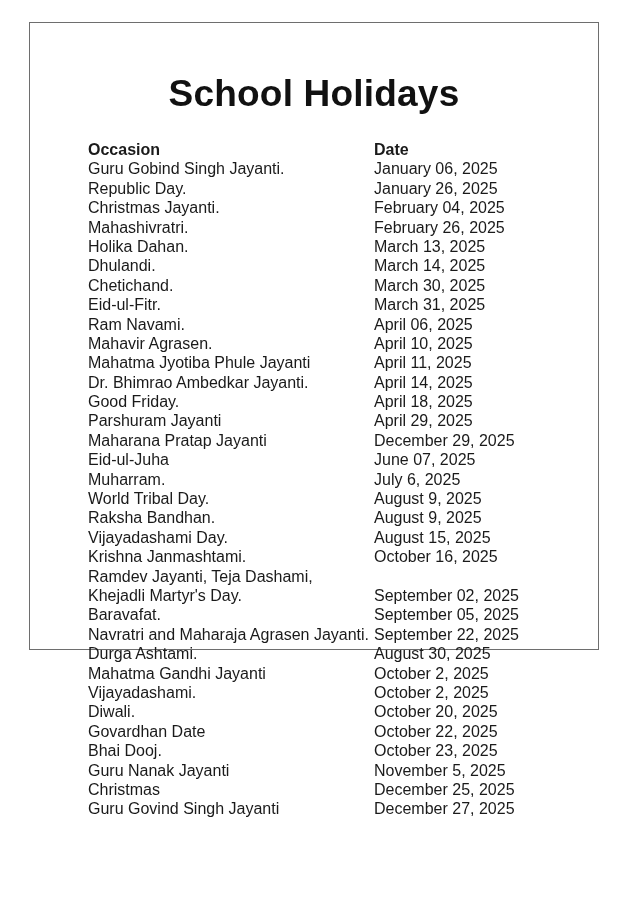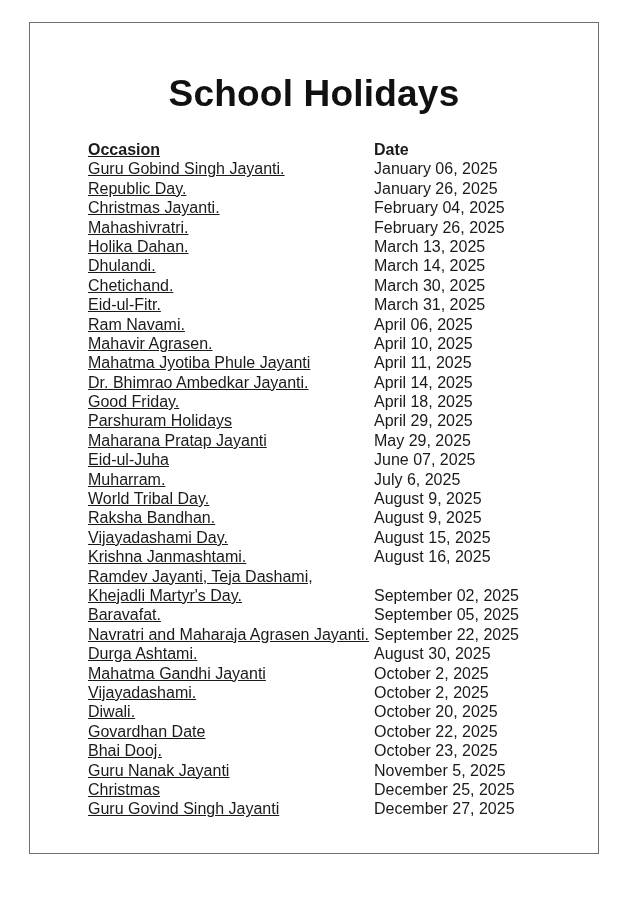--- a/index.html
+++ b/index.html
@@ -1,21 +1,21 @@
 <!DOCTYPE html>
 <html><head>
 <meta charset="utf-8">
 <style>
   html, body { margin:0; padding:0; background:#ffffff; }
   body { width:631px; height:900px; position:relative; font-family:"Liberation Sans", sans-serif; color:#1a1a1a; }
-  .page { position:absolute; left:29px; top:22px; width:570px; height:832px; border:1px solid #6e6e6e; box-sizing:border-box; background:#fff; }
+  .page { position:absolute; left:29px; top:22px; width:570px; height:628px; border:1px solid #6e6e6e; box-sizing:border-box; background:#fff; }
   .title { position:absolute; left:0; right:0; top:50px; text-align:center; font-weight:bold; font-size:37px; color:#111; letter-spacing:0.2px; }
   .table { position:absolute; left:58px; top:117px; }
   .row { height:19.4px; line-height:19.4px; font-size:16px; position:relative; white-space:nowrap; }
-  .row .occ { position:absolute; left:0;text-decoration:underline; }
+  .row .occ { position:absolute; left:0; }
   .row .date { position:absolute; left:286px; }
   .row.head { font-weight:bold; }
 </style>
 </head>
 <body>
 
 <div class="page">
   <div class="title">School Holidays</div>
   <div class="table">
     <div class="row head">
@@ -69,26 +69,26 @@
         </div>
         <div class="row">
           <span class="occ">Dr. Bhimrao Ambedkar Jayanti.</span>
           <span class="date">April 14, 2025</span>
         </div>
         <div class="row">
           <span class="occ">Good Friday.</span>
           <span class="date">April 18, 2025</span>
         </div>
         <div class="row">
-          <span class="occ">Parshuram Holidays</span>
+          <span class="occ">Parshuram Jayanti</span>
           <span class="date">April 29, 2025</span>
         </div>
         <div class="row">
           <span class="occ">Maharana Pratap Jayanti</span>
-          <span class="date">May 29, 2025</span>
+          <span class="date">December 29, 2025</span>
         </div>
         <div class="row">
           <span class="occ">Eid-ul-Juha</span>
           <span class="date">June 07, 2025</span>
         </div>
         <div class="row">
           <span class="occ">Muharram.</span>
           <span class="date">July 6, 2025</span>
         </div>
         <div class="row">
@@ -98,21 +98,21 @@
         <div class="row">
           <span class="occ">Raksha Bandhan.</span>
           <span class="date">August 9, 2025</span>
         </div>
         <div class="row">
           <span class="occ">Vijayadashami Day.</span>
           <span class="date">August 15, 2025</span>
         </div>
         <div class="row">
           <span class="occ">Krishna Janmashtami.</span>
-          <span class="date">August 16, 2025</span>
+          <span class="date">October 16, 2025</span>
         </div>
         <div class="row">
           <span class="occ">Ramdev Jayanti, Teja Dashami,</span>
           <span class="date"></span>
         </div>
         <div class="row">
           <span class="occ">Khejadli Martyr's Day.</span>
           <span class="date">September 02, 2025</span>
         </div>
         <div class="row">

